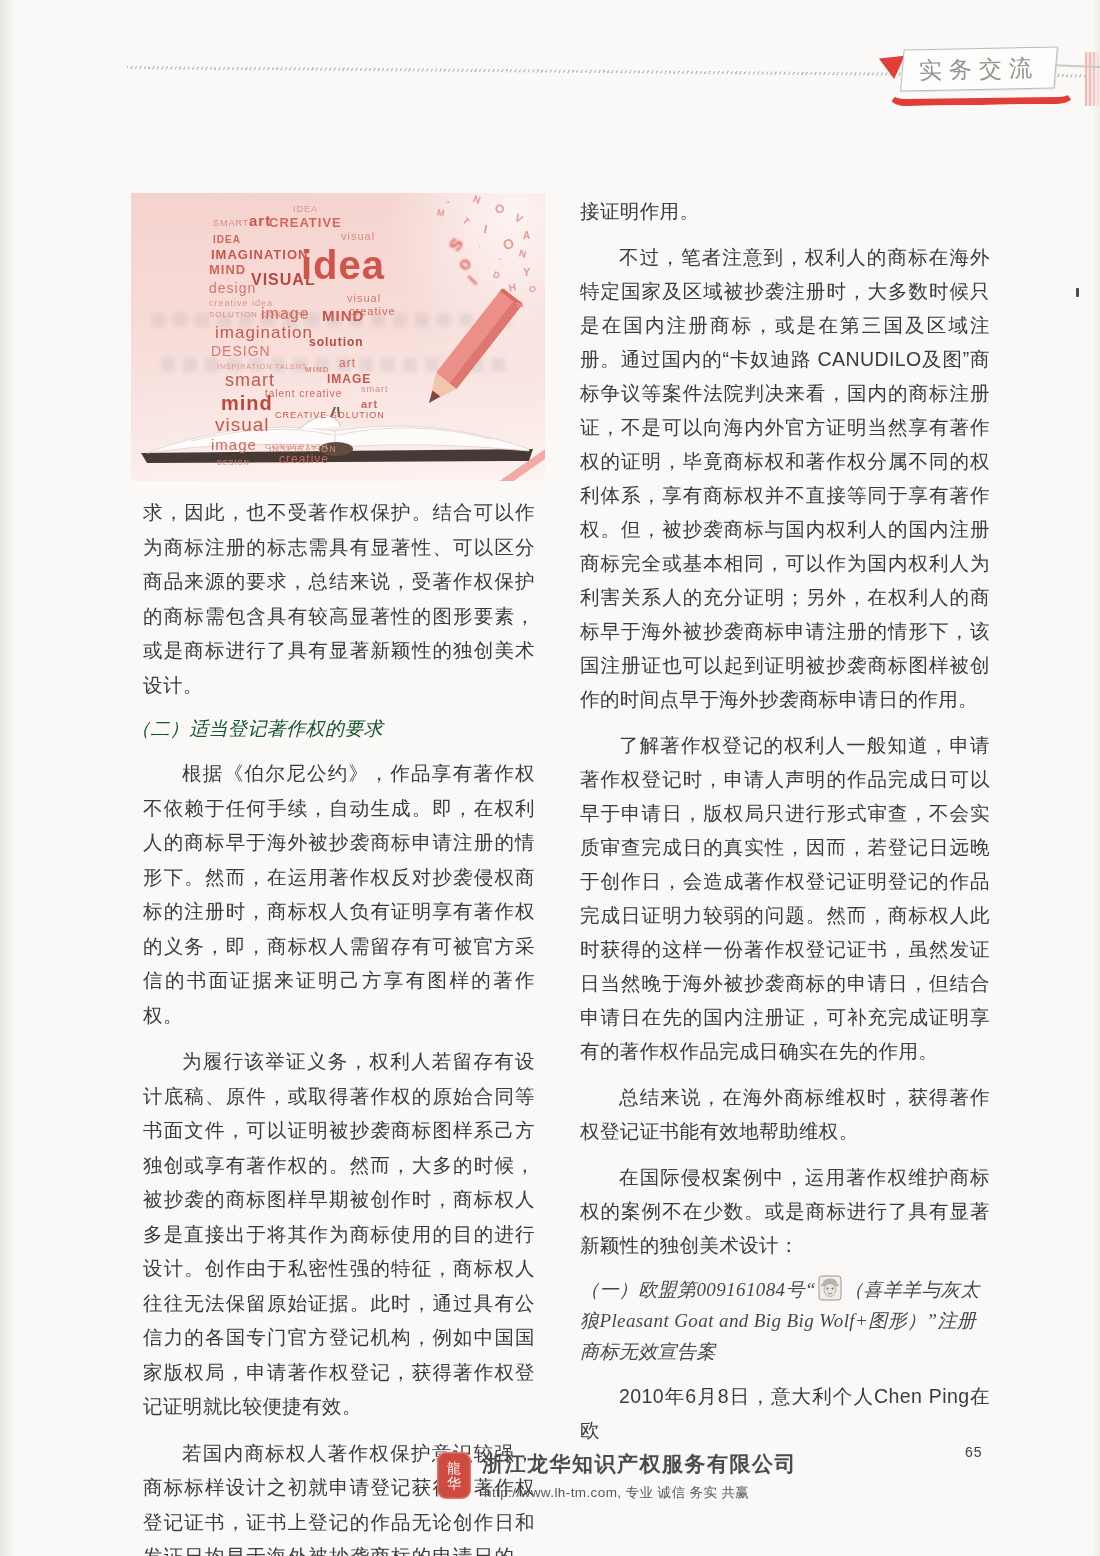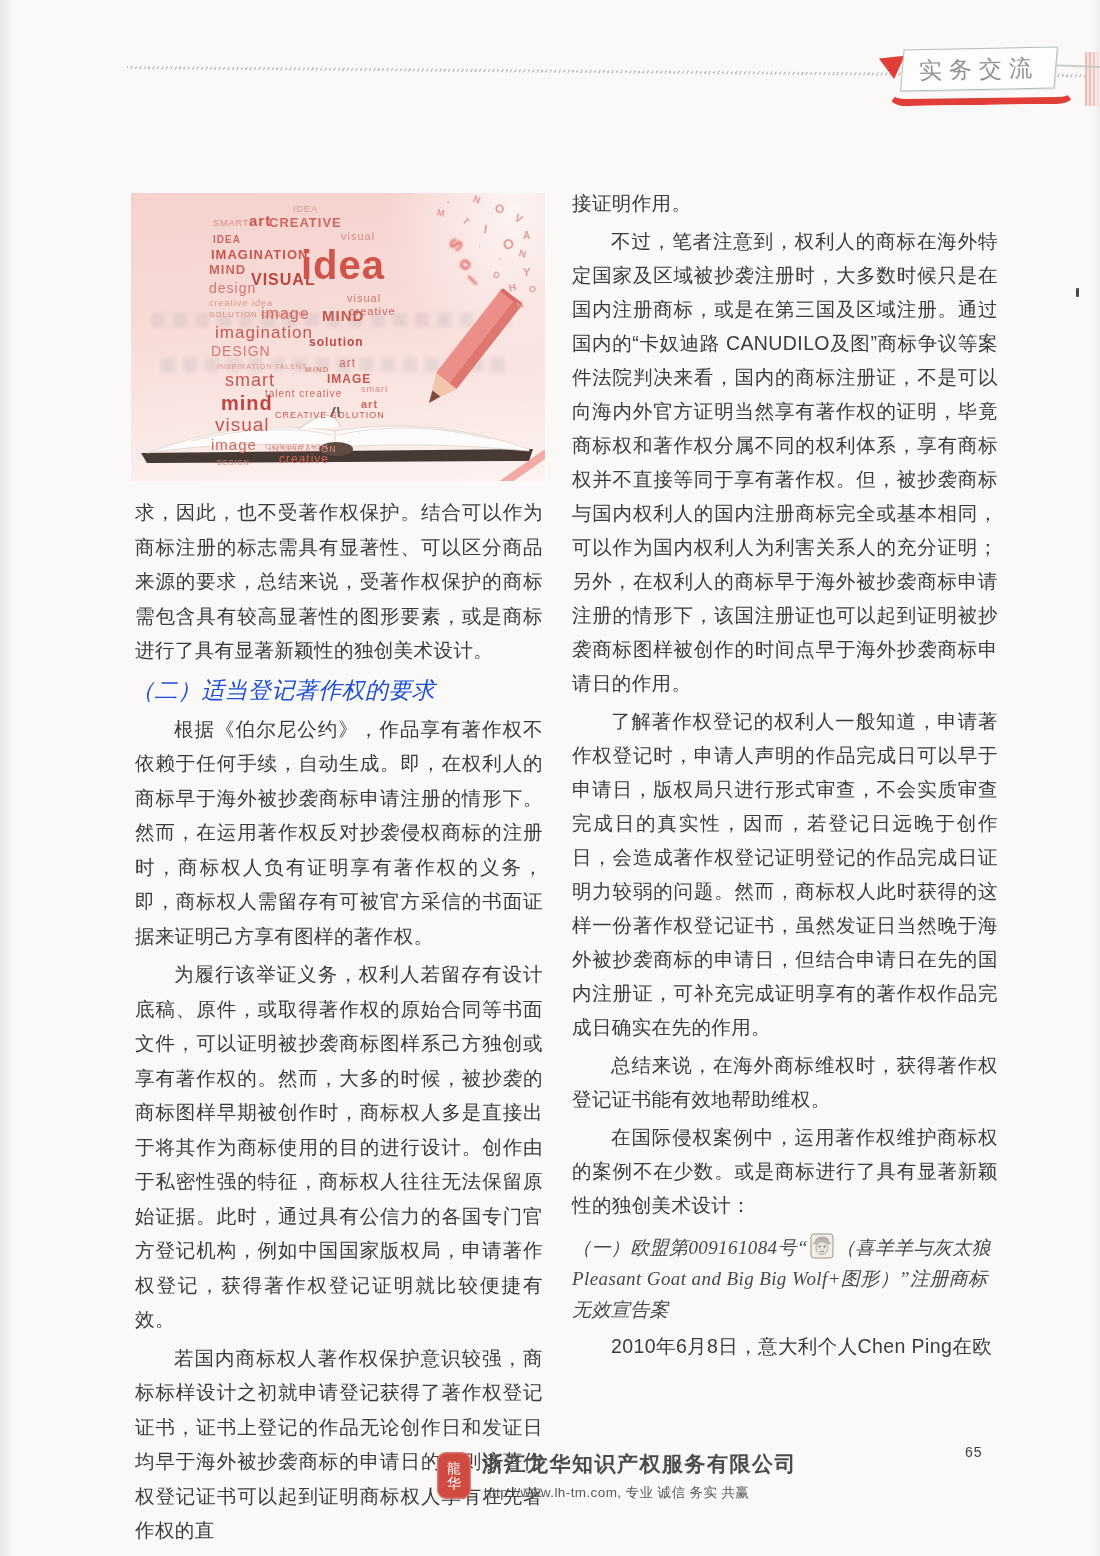--- a/index.html
+++ b/index.html
@@ -30,28 +30,28 @@
   .ribbon-swoosh{position:absolute;left:30px;top:40px;width:176px;height:16px;
     border-bottom:7px solid #e23e38;border-left:5px solid transparent;border-right:5px solid transparent;
     border-radius:0 0 16px 18px / 0 0 10px 12px;transform:rotate(-.8deg);}
   .ribbon-tail{position:absolute;left:196px;top:24px;width:96px;height:2px;background:#c7ccc7;transform:rotate(2deg);}
   .edge-stripes{position:absolute;right:0;top:52px;width:15px;height:54px;
     background:repeating-linear-gradient(90deg,#f0b3ae 0 2px,#fbe3e0 2px 4px);opacity:.9;}
   .speck{position:absolute;left:1076px;top:288px;width:3px;height:9px;background:#4a4a4c;border-radius:1px;}
 
   
   .col{position:absolute;color:#3b3b3d;}
-  .col p{margin:4px;text-align:justify;letter-spacing:.4px;}
+  .col p{margin:12px;text-align:justify;letter-spacing:.4px;}
   .col-left{left:131px;top:193px;width:416px;}
   .col-right{left:568px;top:182px;width:434px;}
   .body-text{font-size:19.5px;line-height:34.5px;}
   .col-right .body-text{line-height:34px;}
   .indent{text-indent:2em;}
   .kai{font-family:"Liberation Serif","DejaVu Serif",serif;font-style:italic;
-    font-size:23px;line-height:30px;color:#1d4ed8;letter-spacing:2.5px;margin:8px 0 6px !important;}
+    font-size:19px;line-height:30px;color:#14532d;letter-spacing:2.5px;margin:8px 0 6px !important;}
   .case-title{font-family:"Liberation Serif","DejaVu Serif",serif;font-style:italic;
     font-size:19px;line-height:31px;color:#47474a;letter-spacing:1.5px;margin-top:10px !important;text-align:left !important;}
   .red-heading{font-size:21.5px;line-height:35px;font-weight:600;color:#e2605b;
     letter-spacing:1px;margin:36px 0 12px;text-align:justify;}
   .tm-icon{display:inline-block;width:24px;height:26px;vertical-align:-5px;margin:0 2px;}
 
   
   .illustration{position:relative;width:414px;height:288px;margin-bottom:14px;
     background:linear-gradient(175deg,#f5d2ce 0%,#f7dcd8 45%,#fae8e5 75%,#fdf3f1 100%);
     overflow:hidden;}

